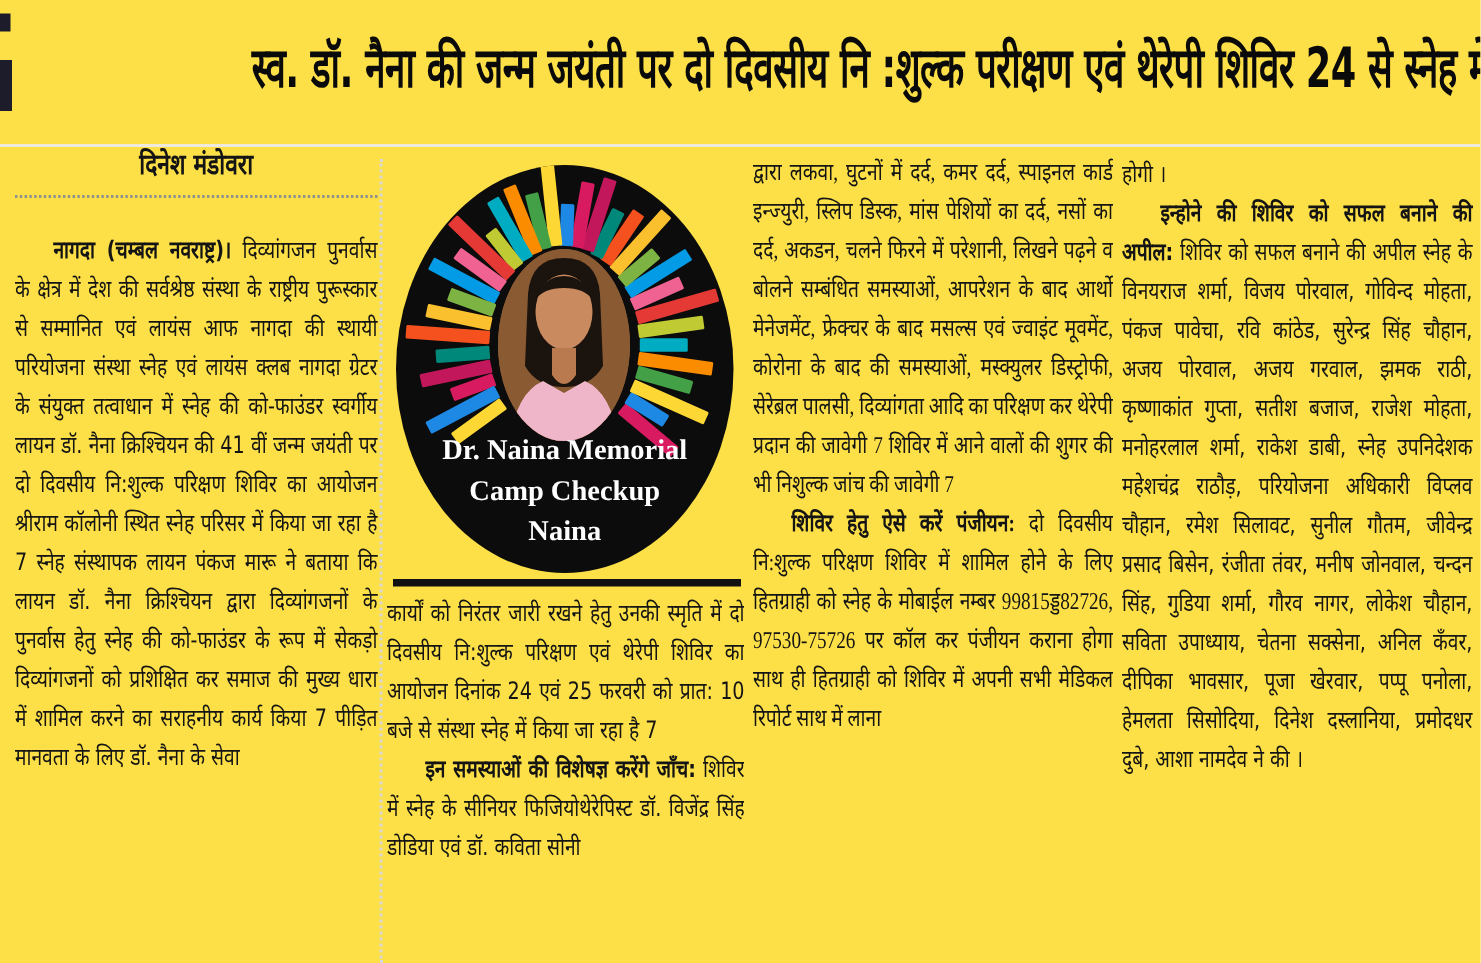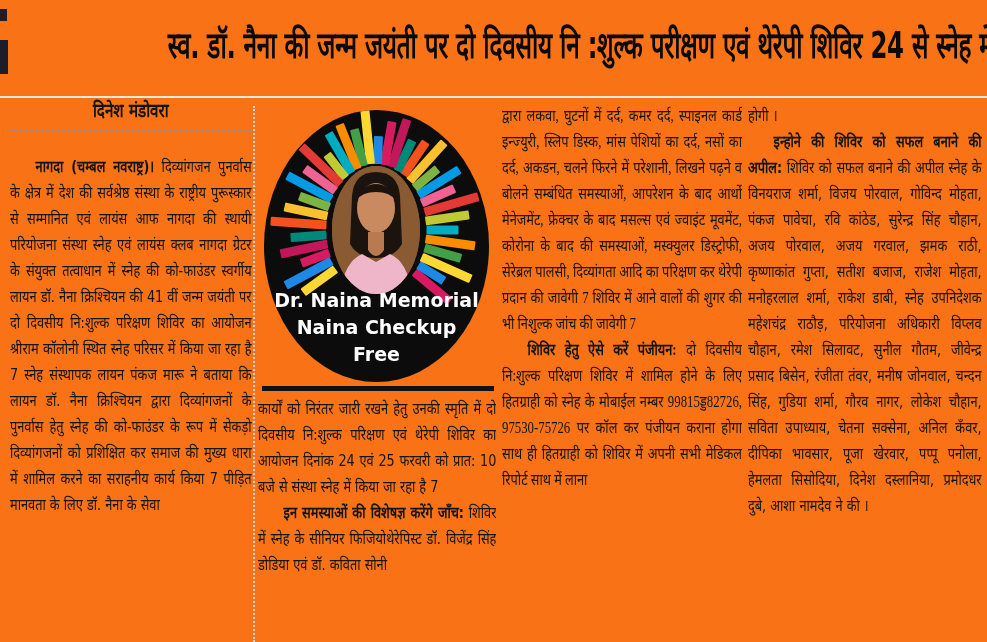--- a/index.html
+++ b/index.html
@@ -1,18 +1,18 @@
 <!DOCTYPE html>
 <html><head>
 <meta charset="utf-8">
 <style>
   html,body{margin:0;padding:0;}
   #page{
     position:relative; width:987px; height:642px; overflow:hidden;
-    background:#f97316; color:#141414;
+    background:#fde047; color:#141414;
     font-family:"DejaVu Sans", sans-serif;
   }
   
   #headline{
     position:absolute; top:18px; left:0; width:987px;
     font-size:37px; font-weight:700; letter-spacing:-0.5px;
     white-space:nowrap; text-align:center; color:#0a0a0a;
     transform:scaleX(0.66); transform-origin:center;
   }
   .faint-rule{position:absolute; left:0; top:96px; width:987px; height:2px; background:#efe9dc;}
@@ -49,21 +49,21 @@
   .ray{position:absolute; border-radius:1px;}
   #portrait{
     position:absolute; left:68px; top:56px; width:88px; height:128px;
     border-radius:50%; overflow:hidden; background:#8a5a33;
   }
   #badge-caption{
     position:absolute; left:0; bottom:14px; width:225px; text-align:center;
     color:#ffffff; font-weight:700; font-size:19px; line-height:27px;
     font-family:"DejaVu Sans", sans-serif;
   }
-  #badge-caption span{display:block;}
+  #badge-caption span{display:block;font-family:Liberation Serif, serif;}
   #photo-rule{position:absolute; left:262px; top:386px; width:232px; height:5px; background:#111;}
 </style>
 </head>
 <body>
 
 <div id="page">
 
   <div class="artifact a1"></div>
   <div class="artifact a2"></div>
 
@@ -121,22 +121,22 @@
         <rect x="0" y="0" width="88" height="40" fill="#94halfway" opacity="0"></rect>
         <path d="M20 30 Q22 6 44 6 Q66 6 68 30 L70 78 Q62 92 44 92 Q26 92 18 78 Z" fill="#1b130e"></path>
         <ellipse cx="44" cy="42" rx="19" ry="25" fill="#c98a5f"></ellipse>
         <path d="M25 34 Q30 18 44 18 Q58 18 63 34 Q58 26 44 26 Q30 26 25 34 Z" fill="#1b130e"></path>
         <path d="M8 128 Q12 96 30 88 L44 96 L58 88 Q76 96 80 128 Z" fill="#efb6c9"></path>
         <path d="M36 66 L52 66 L52 84 Q48 90 44 90 Q40 90 36 84 Z" fill="#b97a50"></path>
       </svg>
     </div>
     <div id="badge-caption">
       <span>Dr. Naina Memorial</span>
-      <span>Naina Checkup</span>
-      <span>Free</span>
+      <span>Camp Checkup</span>
+      <span>Naina</span>
     </div>
   </div>
   <div id="photo-rule"></div>
 
   <div id="col2text" class="col body-text">
     <div class="col-inner">
       <p>कार्यों को निरंतर जारी रखने हेतु उनकी स्मृति  में दो दिवसीय नि:शुल्क परिक्षण एवं थेरेपी शिविर का आयोजन दिनांक 24 एवं 25 फरवरी को प्रात: 10 बजे से संस्था स्नेह में किया जा रहा है 7</p>
       <p class="indent"><span class="lead">इन समस्याओं की विशेषज्ञ करेंगे जाँच:</span>
          <span>शिविर में स्नेह के सीनियर फिजियोथेरेपिस्ट डॉ. विजेंद्र सिंह डोडिया एवं डॉ. कविता सोनी</span></p>
     </div>

